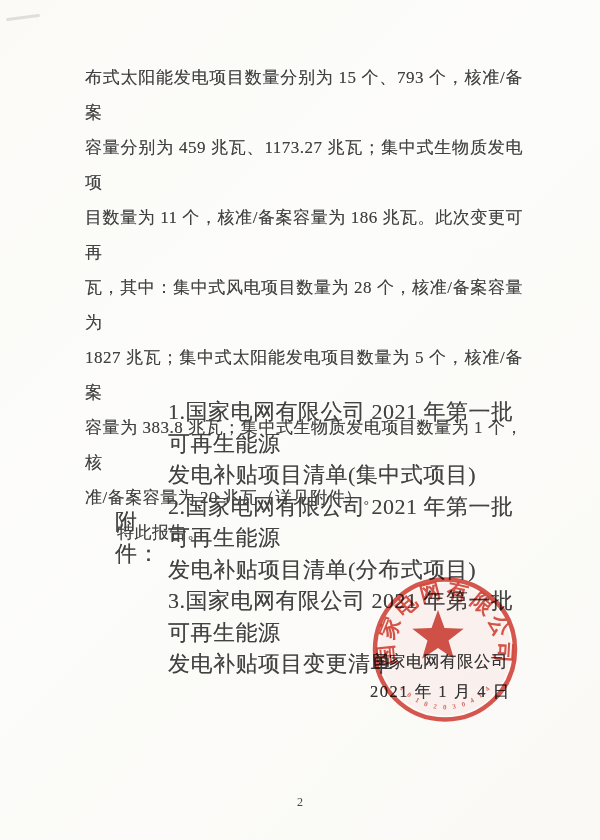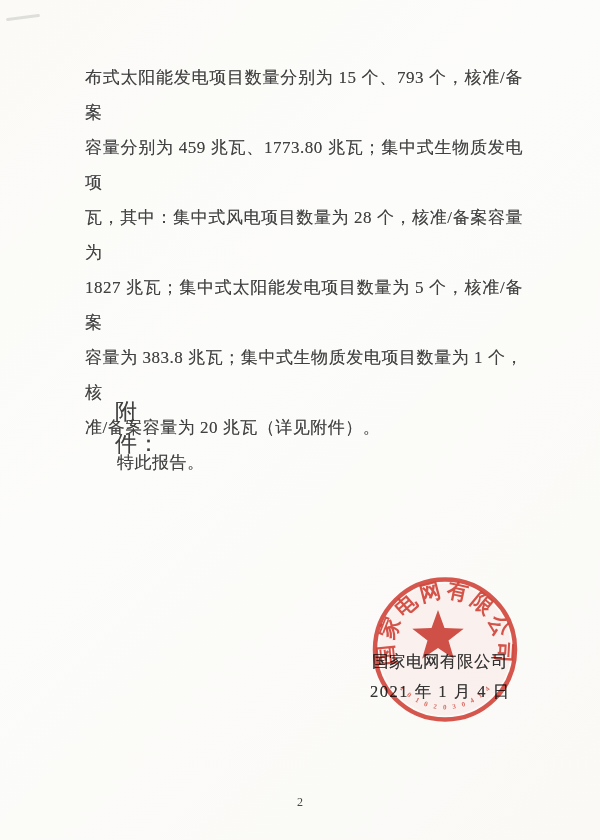--- a/index.html
+++ b/index.html
@@ -92,30 +92,39 @@
 </style>
 </head>
 <body>
 
 <div class="paper">
 
   <div class="smudge"></div>
 
   <div class="body-text">
     <div class="line fill">布式太阳能发电项目数量分别为 15 个、793 个，核准/备案</div>
-    <div class="line fill">容量分别为 459 兆瓦、1773.80 兆瓦；集中式生物质发电项</div>
+    <div class="line fill">容量分别为 459 兆瓦、1173.27 兆瓦；集中式生物质发电项</div>
+    <div class="line fill">目数量为 11 个，核准/备案容量为 186 兆瓦。此次变更可再</div>
     <div class="line fill">瓦，其中：集中式风电项目数量为 28 个，核准/备案容量为</div>
     <div class="line fill">1827 兆瓦；集中式太阳能发电项目数量为 5 个，核准/备案</div>
     <div class="line fill">容量为 383.8 兆瓦；集中式生物质发电项目数量为 1 个，核</div>
     <div class="line">准/备案容量为 20 兆瓦（详见附件）。</div>
     <div class="line closing">特此报告。</div>
   </div>
 
   <div class="attachments">
     <span class="att-label">附件：</span>
+    <div class="att-items">
+      <div class="att-line">1.国家电网有限公司 2021 年第一批可再生能源</div>
+      <div class="att-line">发电补贴项目清单(集中式项目)</div>
+      <div class="att-line">2.国家电网有限公司 2021 年第一批可再生能源</div>
+      <div class="att-line">发电补贴项目清单(分布式项目)</div>
+      <div class="att-line">3.国家电网有限公司 2021 年第一批可再生能源</div>
+      <div class="att-line">发电补贴项目变更清单</div>
+    </div>
   </div>
 
   <div class="sig-company">国家电网有限公司</div>
   <div class="sig-date">2021 年 1 月 4 日</div>
 
   <svg class="seal" viewBox="0 0 156 156" xmlns="http://www.w3.org/2000/svg">
     <defs>
       <path id="arcTop" d="M 29.3 92.7 A 52 52 0 1 1 128.7 92.7" fill="none"></path>
       <path id="arcBottom" d="M 31.1 113.6 A 60 60 0 0 0 126.9 113.6" fill="none"></path>
     </defs>

